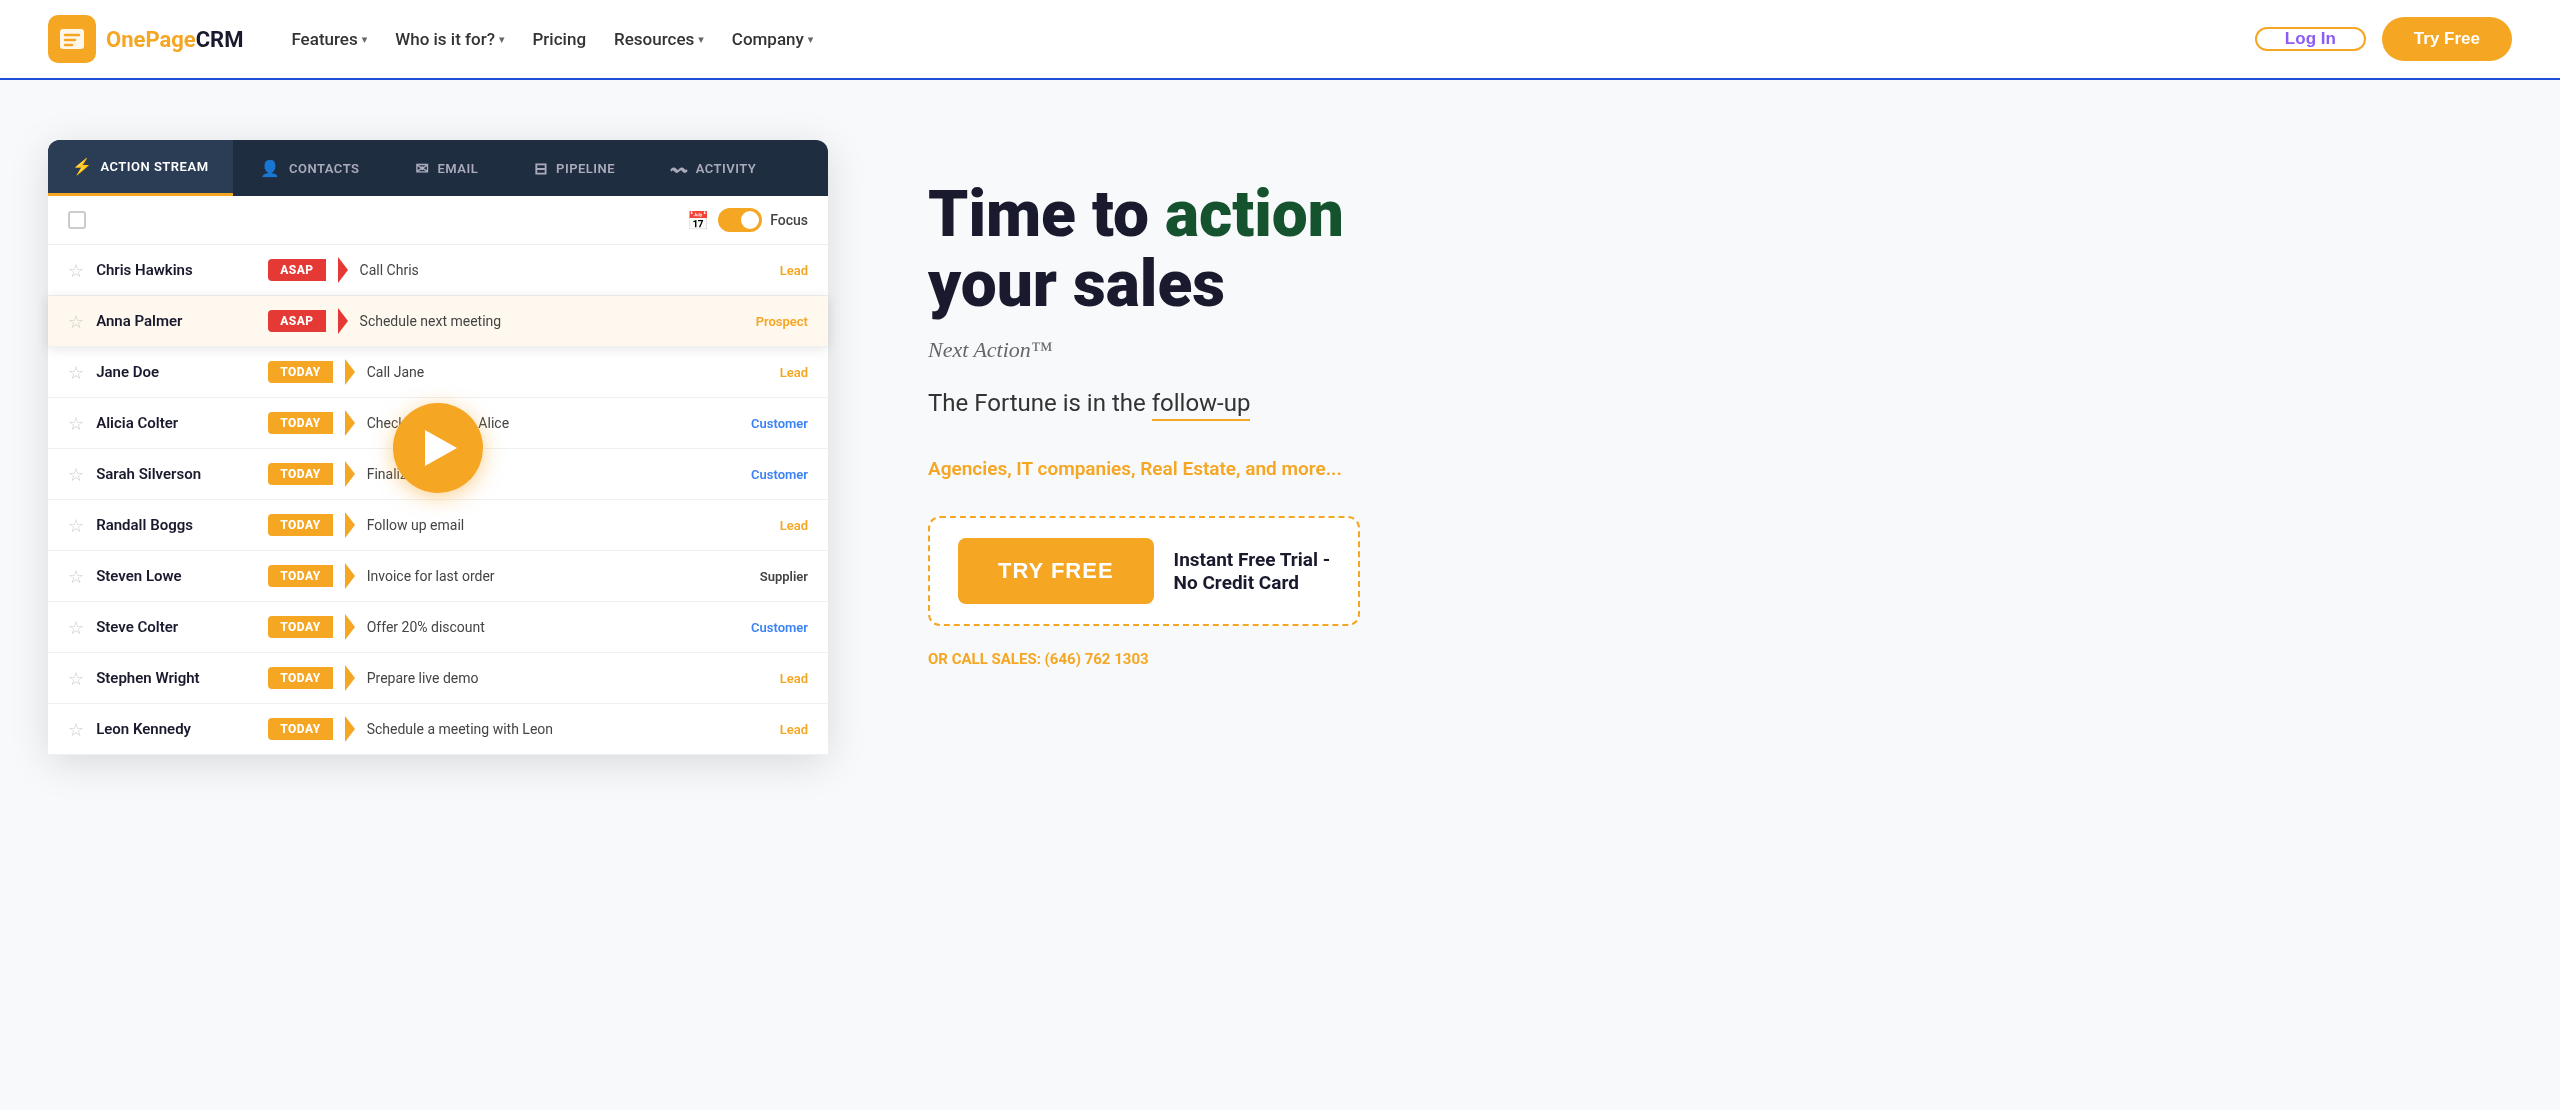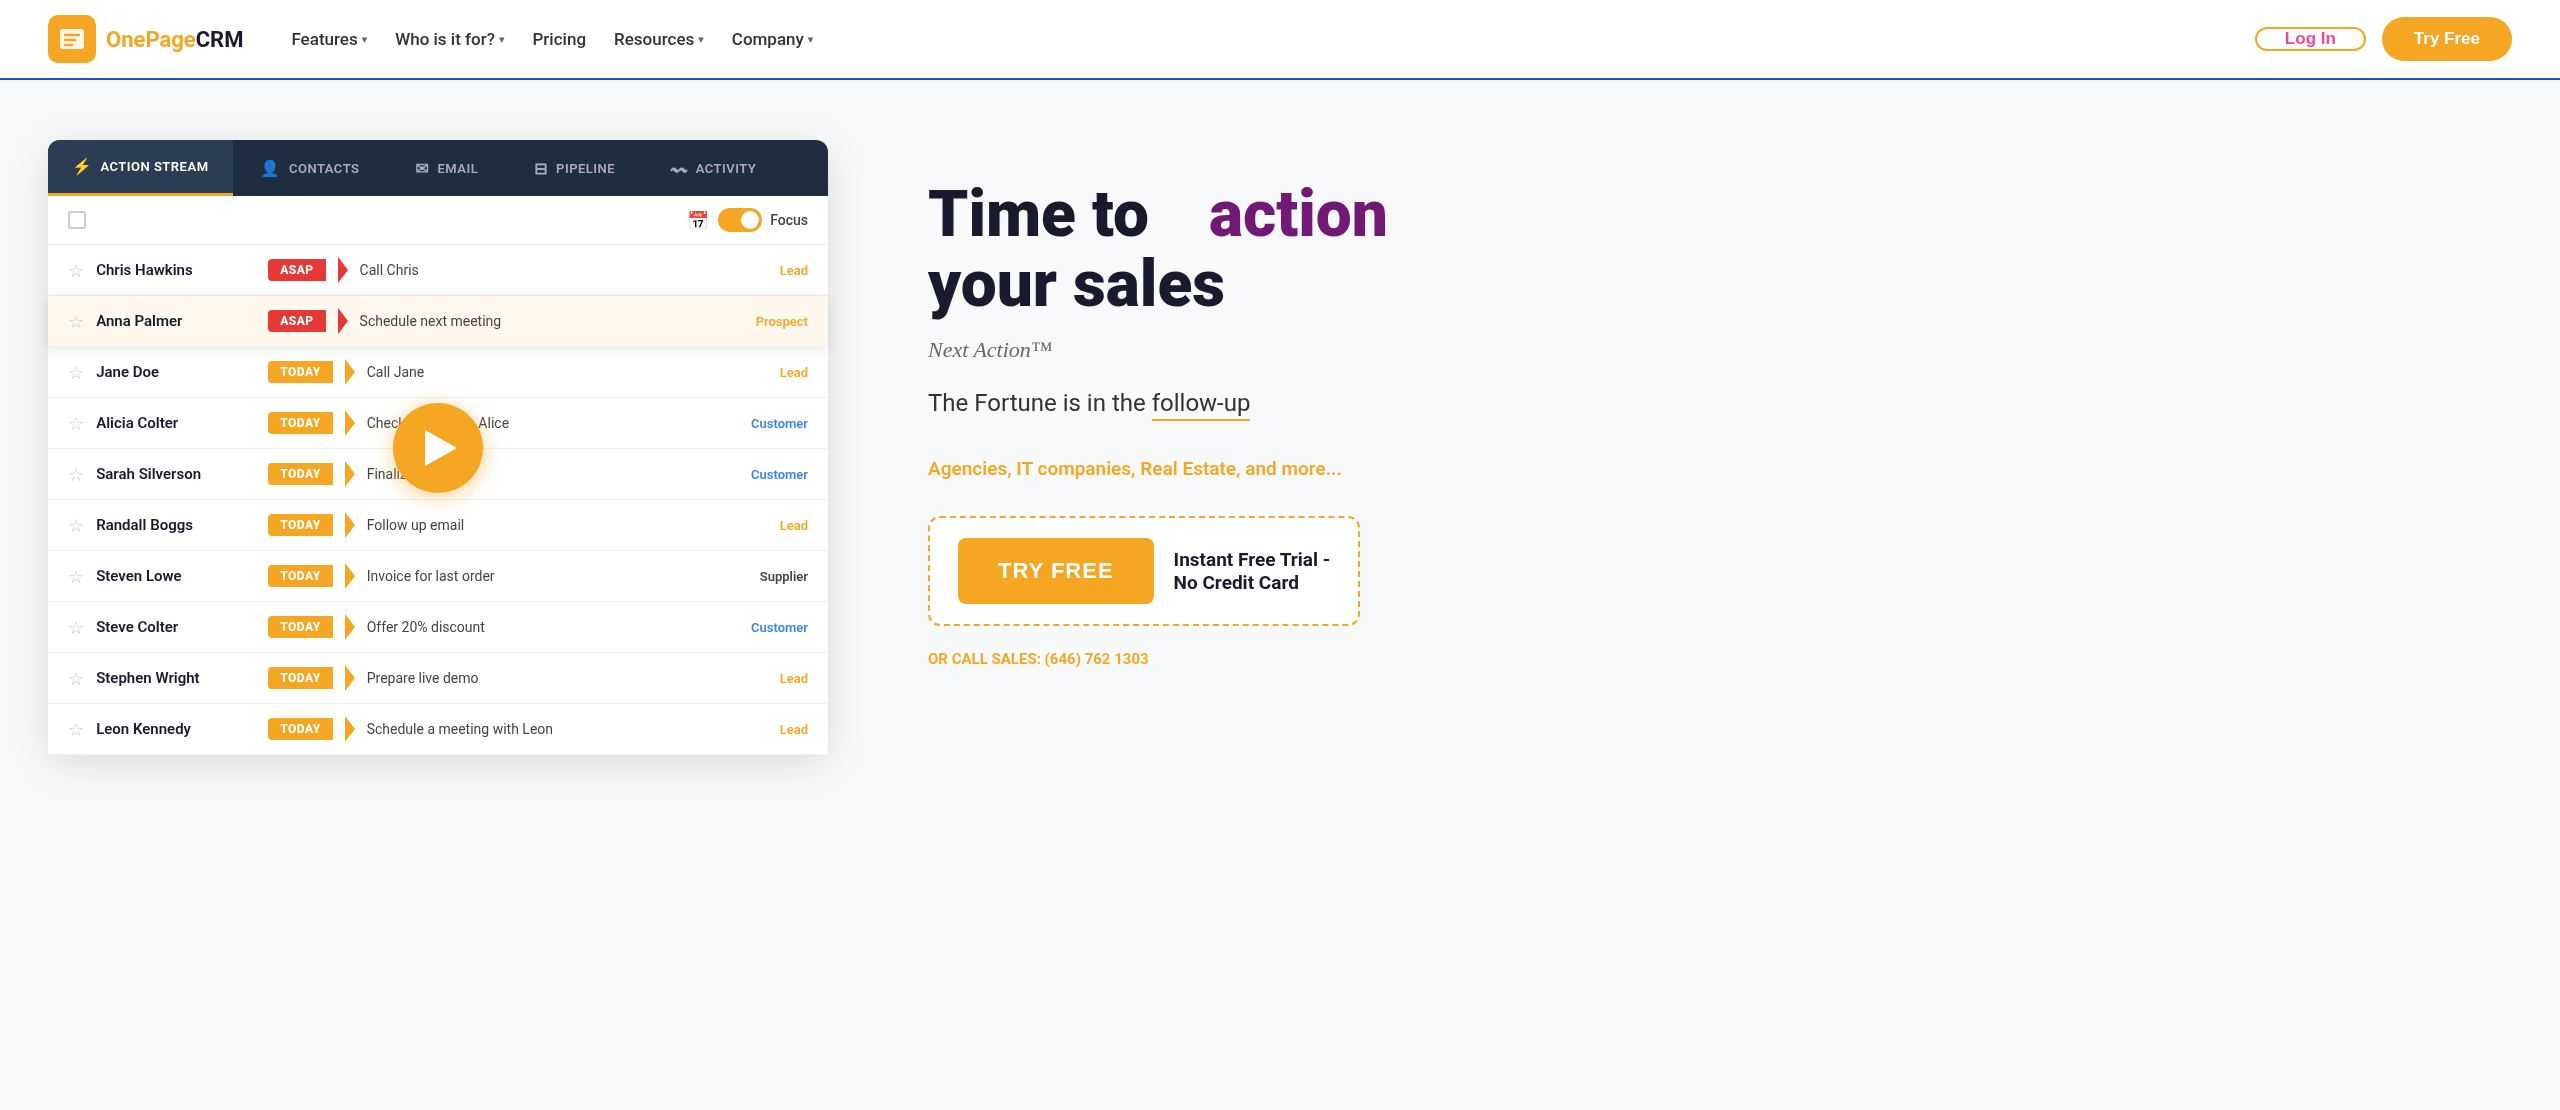--- a/index.html
+++ b/index.html
@@ -20,21 +20,21 @@
     .logo-text span { color: #f5a623; }
     .nav-links { display: flex; align-items: center; gap: 28px; flex: 1; }
     .nav-item {
       font-size: 17px; font-weight: 500; color: #333; cursor: pointer;
       display: flex; align-items: center; gap: 4px;
     }
     .nav-item .chevron { font-size: 11px; color: #666; }
     .nav-actions { display: flex; align-items: center; gap: 16px; margin-left: auto; }
     .btn-login {
       padding: 0 28px; border: 2px solid #f5a623; border-radius: 30px;
-      font-size: 17px; font-weight: 600; color: #ec4899; background: #fff; cursor: pointer;
+      font-size: 17px; font-weight: 600; color: #8b5cf6; background: #fff; cursor: pointer;
     }
     .btn-try-free {
       padding: 12px 32px; border-radius: 30px; font-size: 17px; font-weight: 700;
       background: #f5a623; color: #fff; border: none; cursor: pointer;
     }
 
     
     .hero {
       display: flex; align-items: flex-start; min-height: calc(100vh - 80px);
       padding: 60px 48px 40px 48px; gap: 60px; background: #f8f9fa; position: relative;
@@ -122,21 +122,21 @@
       box-shadow: 0 4px 20px rgba(245,166,35,0.5); z-index: 20;
     }
     .play-triangle {
       width: 0; height: 0;
       border-top: 18px solid transparent; border-bottom: 18px solid transparent;
       border-left: 32px solid #fff; margin-left: 6px;
     }
 
     
     .hero-headline { font-size: 64px; font-weight: 900; color: #1a1a2e; line-height: 1.1; margin-bottom: 16px; }
-    .hero-headline .accent { color: #701a75; margin-left: 44px; }
+    .hero-headline .accent { color: #14532d; }
     .next-action-label {
       font-family: Georgia, serif; font-style: italic; font-size: 22px; color: #666;
       position: relative; display: inline-block; margin-bottom: 20px;
     }
     .follow-up-line {
       font-size: 24px; color: #333; display: flex; align-items: center; gap: 6px; flex-wrap: wrap;
       margin-bottom: 40px;
     }
     .follow-up-word {
       position: relative; display: inline-block;

